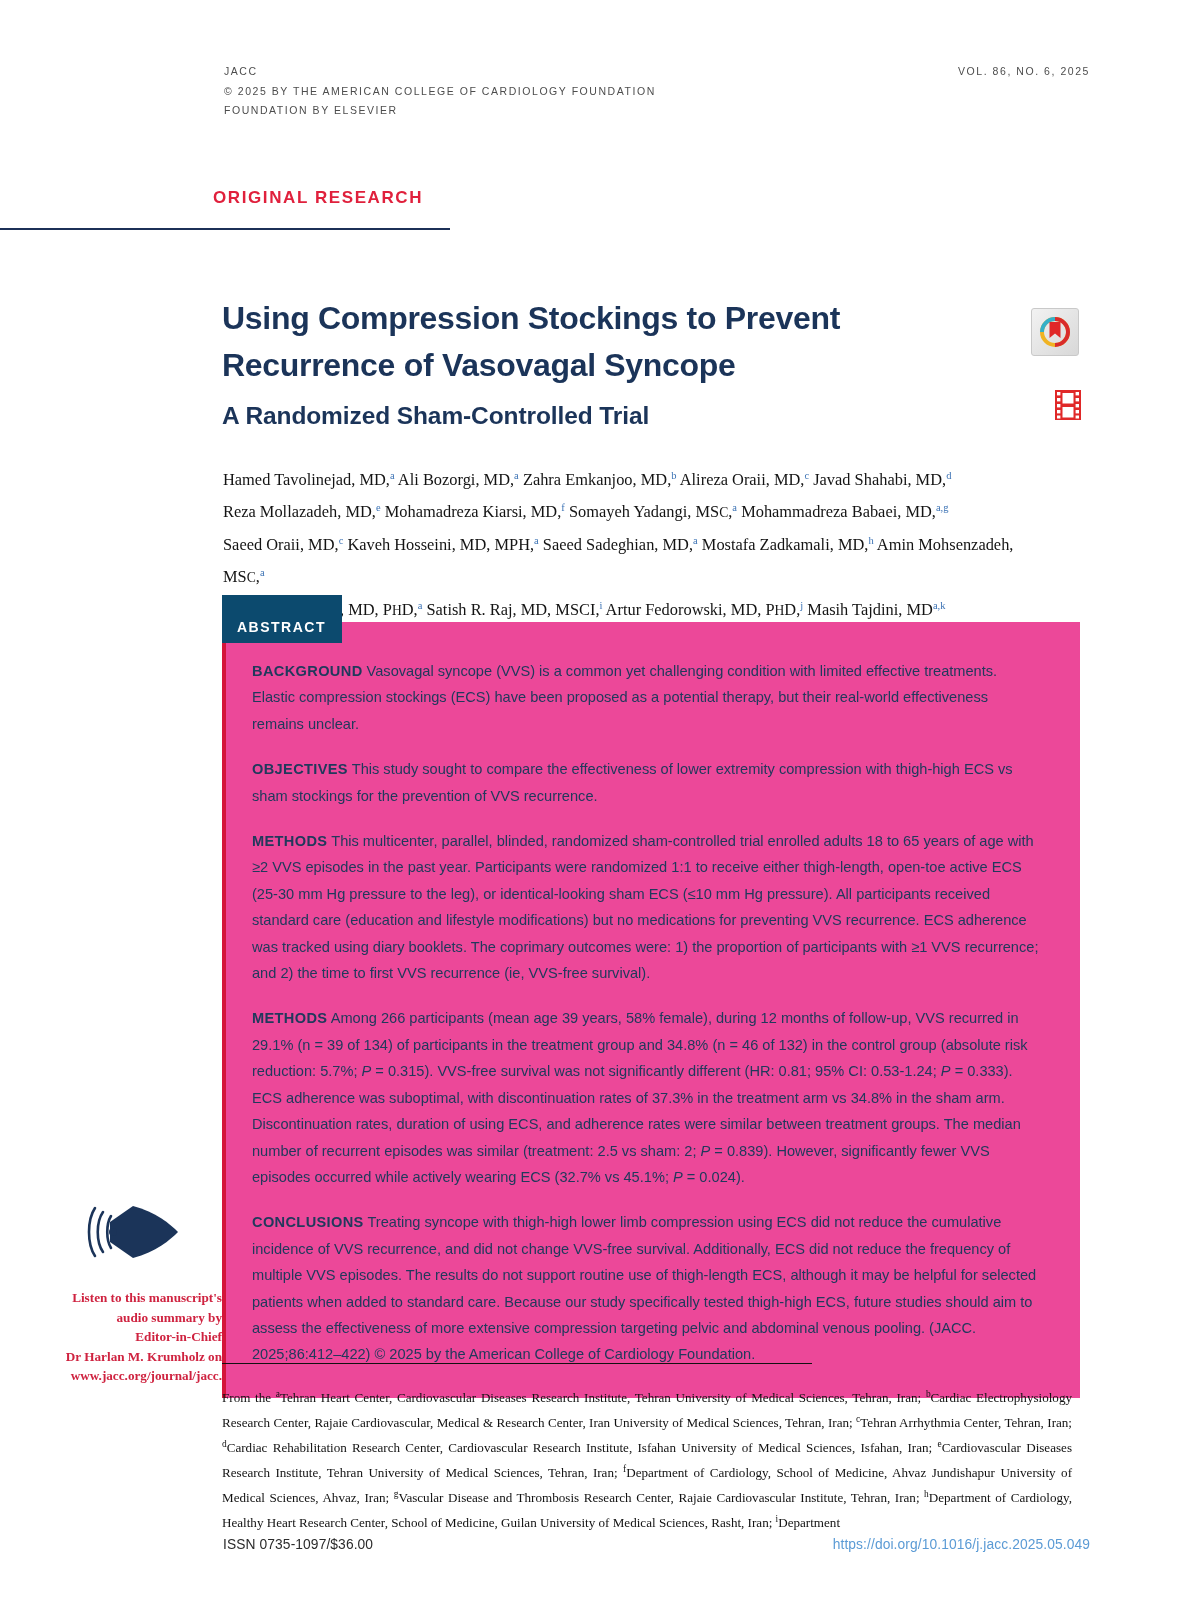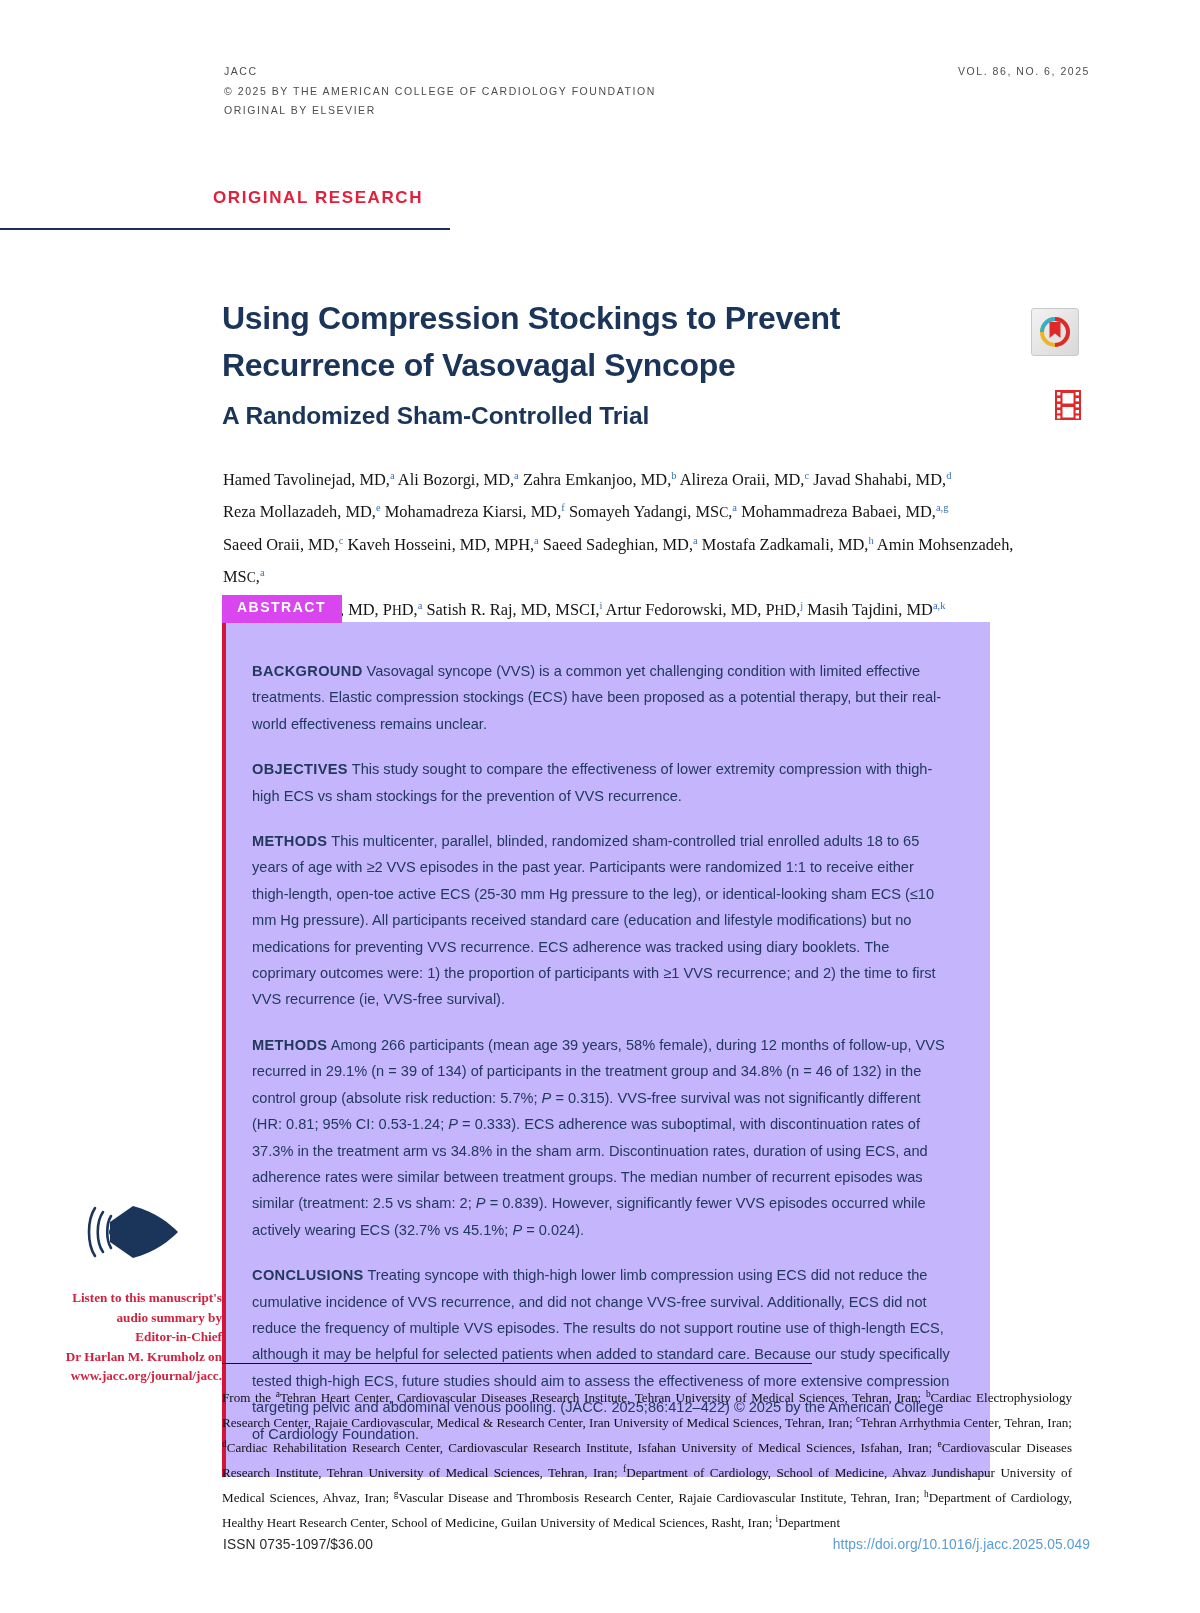--- a/index.html
+++ b/index.html
@@ -92,34 +92,34 @@
     line-height: 27.5px;
     color: #141414;
   }
   .authors sup { color: #3b72b4; font-size: 10.5px; vertical-align: super; }
   .smallcap { font-size: 13.6px; }
 
   
   .abstract-head {
     position: absolute;
     left: 222px; top: 595px;
-    background: #d946ef;
+    background: #0c4a6e;
     color: #ffffff;
     font-size: 14px;
     font-weight: 700;
     letter-spacing: 1.5px;
-    padding: 4px 16px 8px 15px;
+    padding: 24px 16px 8px 15px;
     z-index: 3;
   }
   .abstract-box {
     position: absolute;
     left: 222px; top: 622px;
-    width: 768px;
+    width: 858px;
     padding: 36px 38px 30px 26px;
-    background: #c4b5fd;
+    background: #ec4899;
     border-left: 4px solid #d4153a;
   }
   .abstract-box p {
     margin: 0 0 19px 0;
     font-size: 14.6px;
     line-height: 26.4px;
     color: #21395c;
   }
   .abstract-box p:last-child { margin-bottom: 0; }
   .abstract-box .lbl { font-weight: 700; letter-spacing: 0.35px; }
@@ -179,21 +179,21 @@
 <body>
 
 <div class="page">
 
   <div class="masthead">
     <div class="masthead-row">
       <span class="mast-left">JACC</span>
       <span class="mast-right">VOL. 86, NO. 6, 2025</span>
     </div>
     <div class="mast-line">© 2025 BY THE AMERICAN COLLEGE OF CARDIOLOGY FOUNDATION</div>
-    <div class="mast-line">ORIGINAL BY ELSEVIER</div>
+    <div class="mast-line">FOUNDATION BY ELSEVIER</div>
   </div>
 
   <div class="kicker">ORIGINAL RESEARCH</div>
   <div class="kicker-rule"></div>
 
   <div class="title-block">
     <h1 class="title">Using Compression Stockings to Prevent Recurrence of Vasovagal Syncope</h1>
     <h2 class="subtitle">A Randomized Sham-Controlled Trial</h2>
   </div>
 

